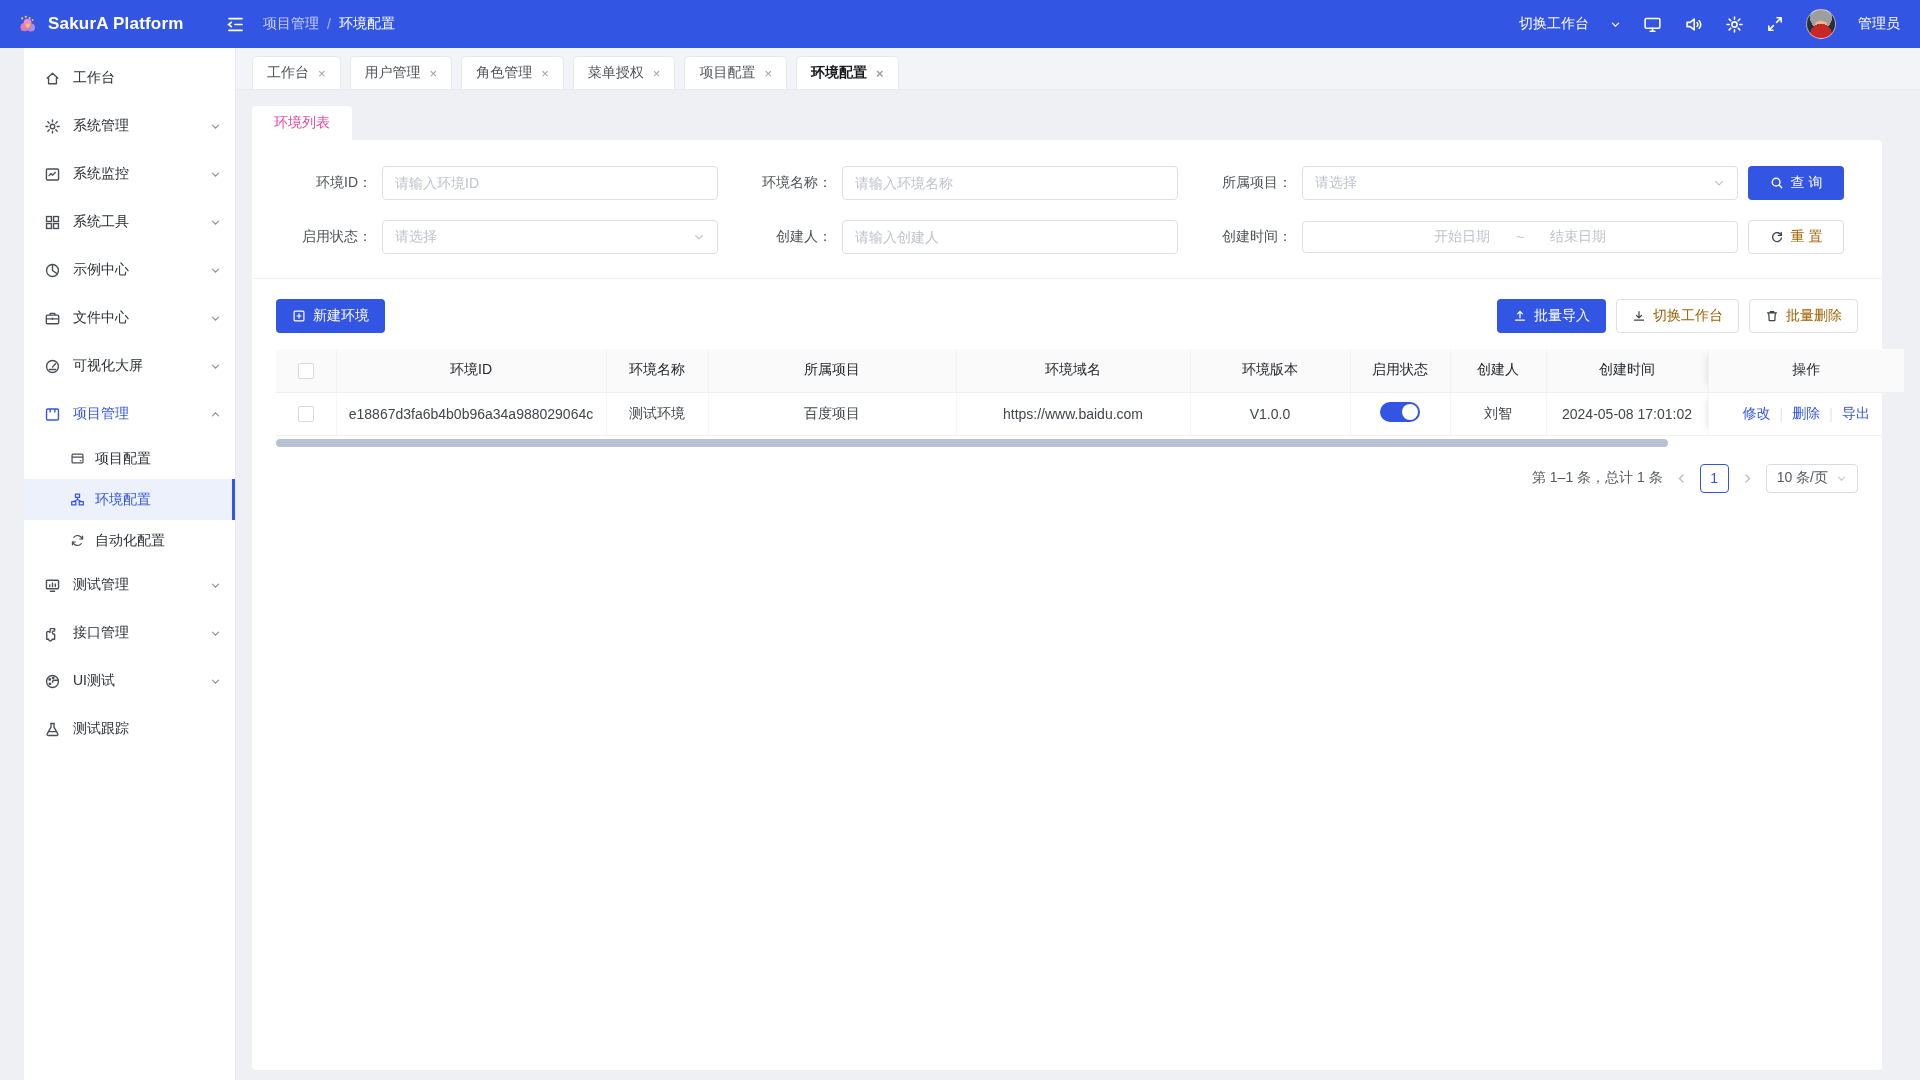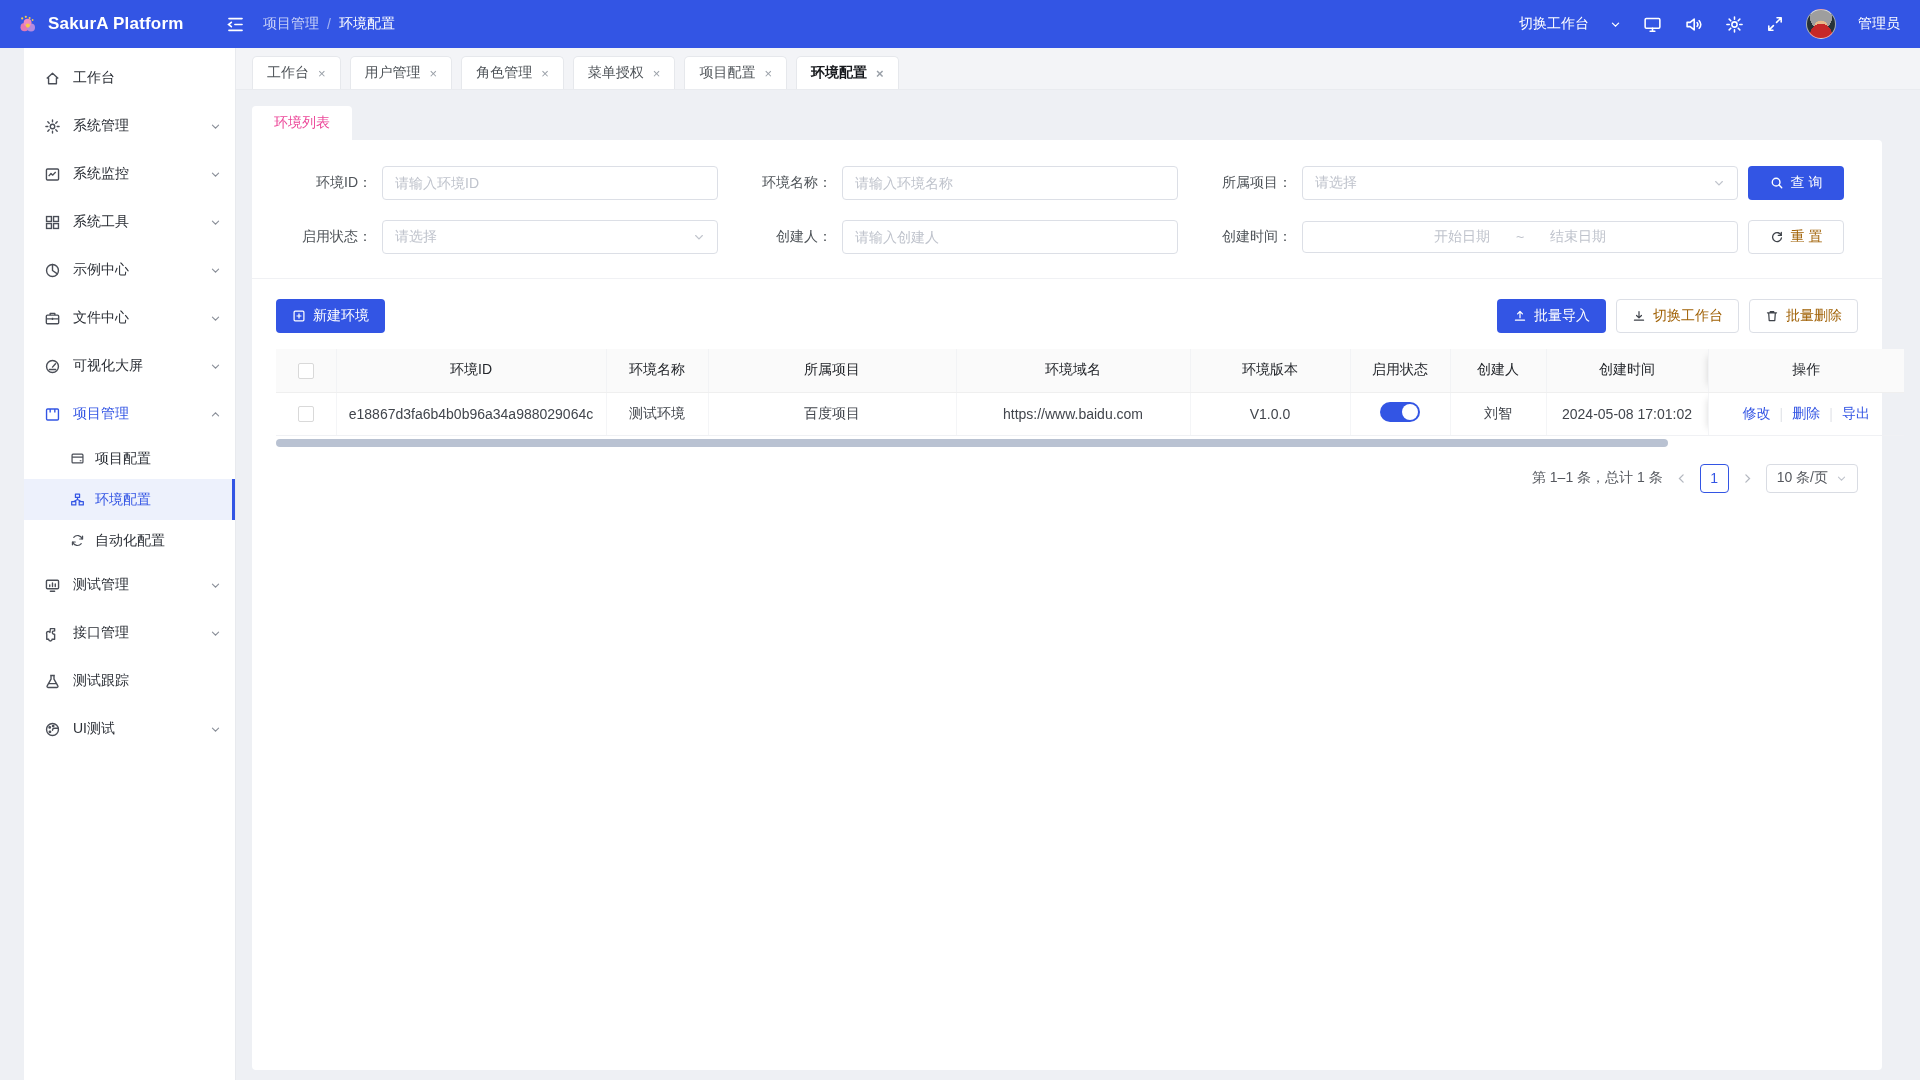--- a/index.html
+++ b/index.html
@@ -346,43 +346,43 @@
       <span class="snav-label">接口管理</span>
       <span class="snav-arrow">
         <svg width="11" height="11" viewBox="0 0 16 16" stroke="currentColor" stroke-width="1.6" fill="none" stroke-linecap="round">
             <path d="M3.5 6l4.5 4.5L12.5 6"></path>
           </svg>
       </span>
     </div>
 
     <div class="snav-item">
       <span class="snav-icon">
-        <svg viewBox="0 0 16 16" stroke="currentColor" stroke-width="1.3" fill="none" stroke-linejoin="round">
-            <path d="M5.8 2.4h4.4M6.6 2.4v3.4L3 12.2a.9.9 0 0 0 .8 1.4h8.4a.9.9 0 0 0 .8-1.4L9.4 5.8V2.4M4.6 10h6.8"></path>
-          </svg>
-      </span>
-      <span class="snav-label">测试跟踪</span>
-    </div>
-
-    <div class="snav-item">
-      <span class="snav-icon">
         <svg viewBox="0 0 16 16" stroke="currentColor" stroke-width="1.3" fill="none" stroke-linecap="round">
             <circle cx="8" cy="8" r="5.6"></circle>
             <path d="M8 8.8a2 2 0 0 1 2-2h3.4"></path>
             <circle cx="5.4" cy="6" r="0.7" fill="currentColor"></circle>
             <circle cx="8.6" cy="4.8" r="0.7" fill="currentColor"></circle>
             <circle cx="5.6" cy="10.2" r="0.7" fill="currentColor"></circle>
           </svg>
       </span>
       <span class="snav-label">UI测试</span>
       <span class="snav-arrow">
         <svg width="11" height="11" viewBox="0 0 16 16" stroke="currentColor" stroke-width="1.6" fill="none" stroke-linecap="round">
             <path d="M3.5 6l4.5 4.5L12.5 6"></path>
           </svg>
       </span>
+    </div>
+
+    <div class="snav-item">
+      <span class="snav-icon">
+        <svg viewBox="0 0 16 16" stroke="currentColor" stroke-width="1.3" fill="none" stroke-linejoin="round">
+            <path d="M5.8 2.4h4.4M6.6 2.4v3.4L3 12.2a.9.9 0 0 0 .8 1.4h8.4a.9.9 0 0 0 .8-1.4L9.4 5.8V2.4M4.6 10h6.8"></path>
+          </svg>
+      </span>
+      <span class="snav-label">测试跟踪</span>
     </div>
   </div>
 
   <div class="content">
     <div class="tabbar">
       <div class="page-tab">
         <span>工作台</span>
         <span class="tab-close">×</span>
       </div>
       <div class="page-tab">

